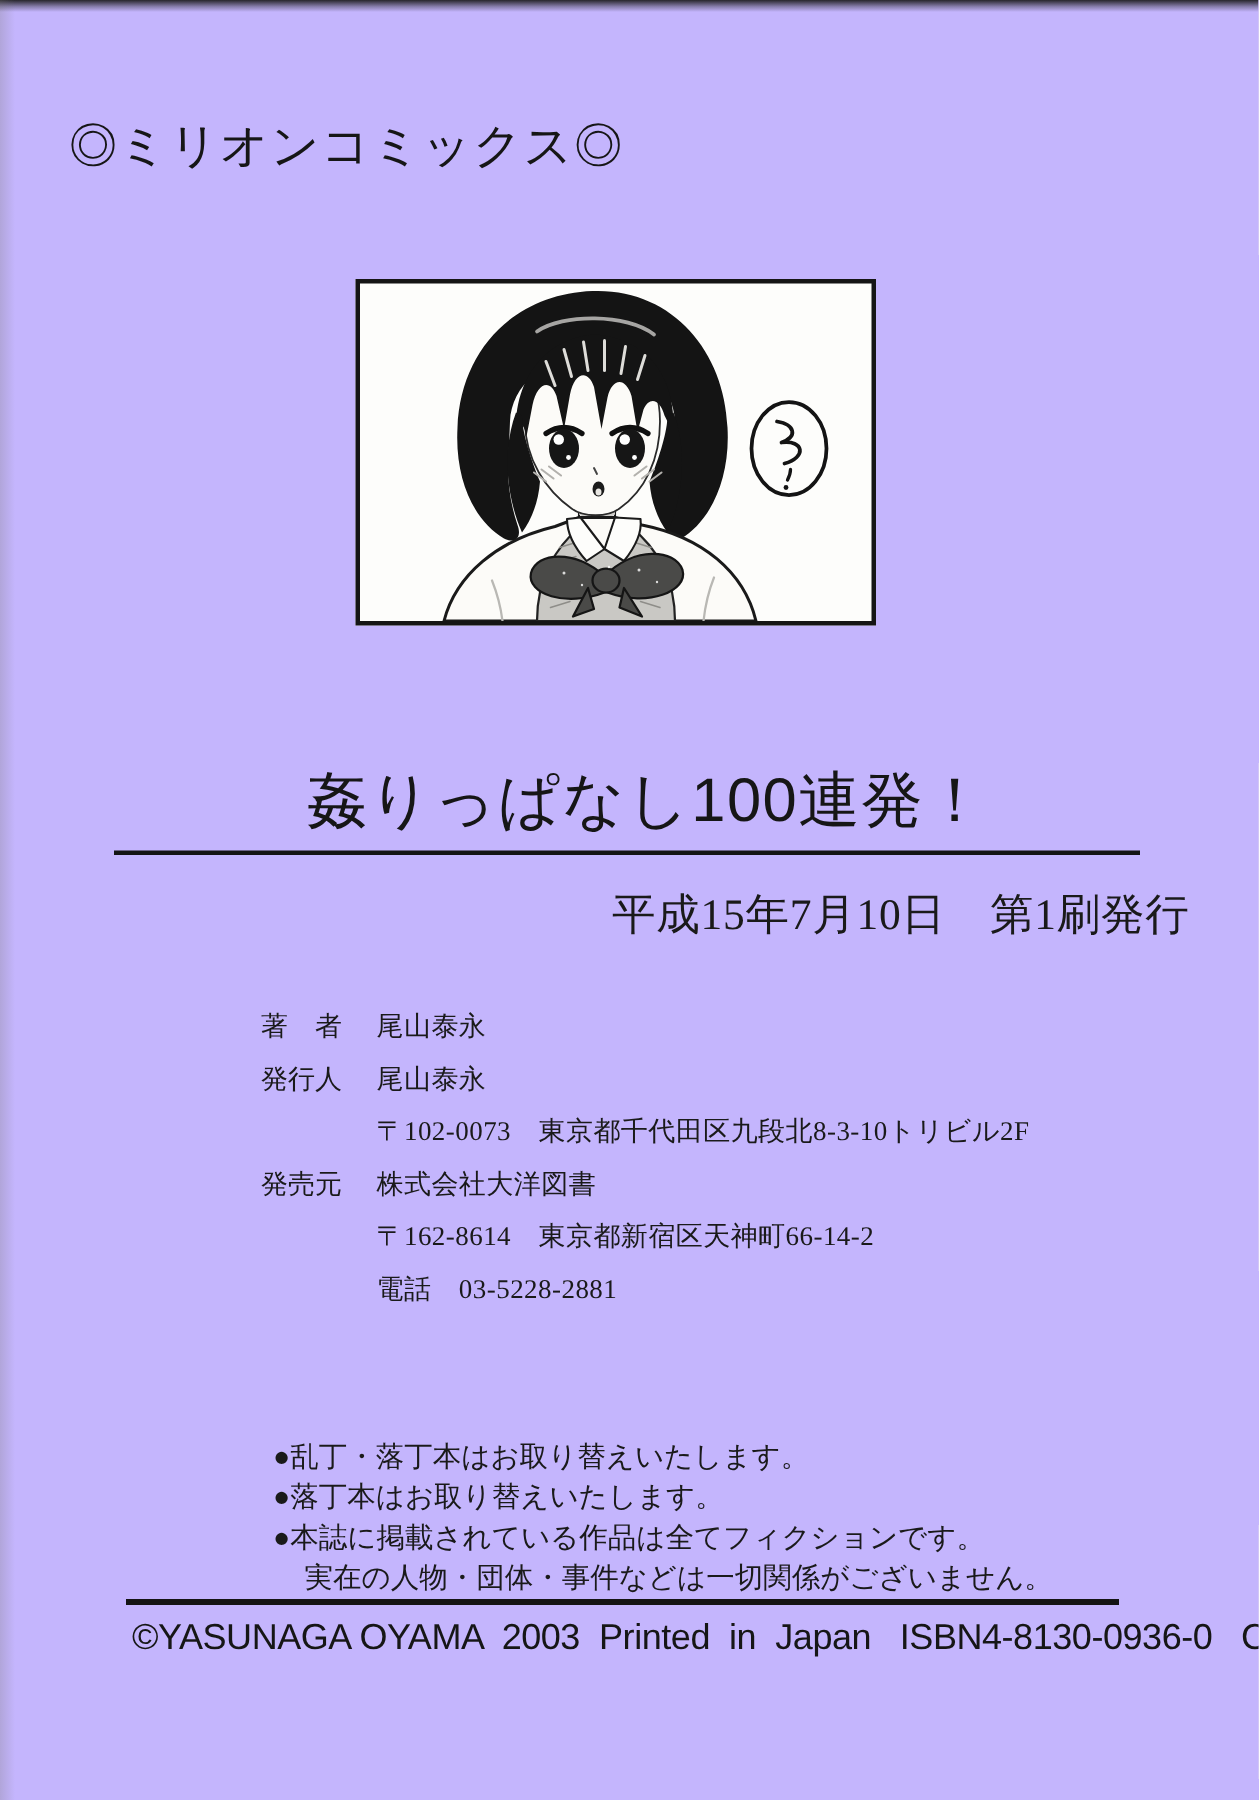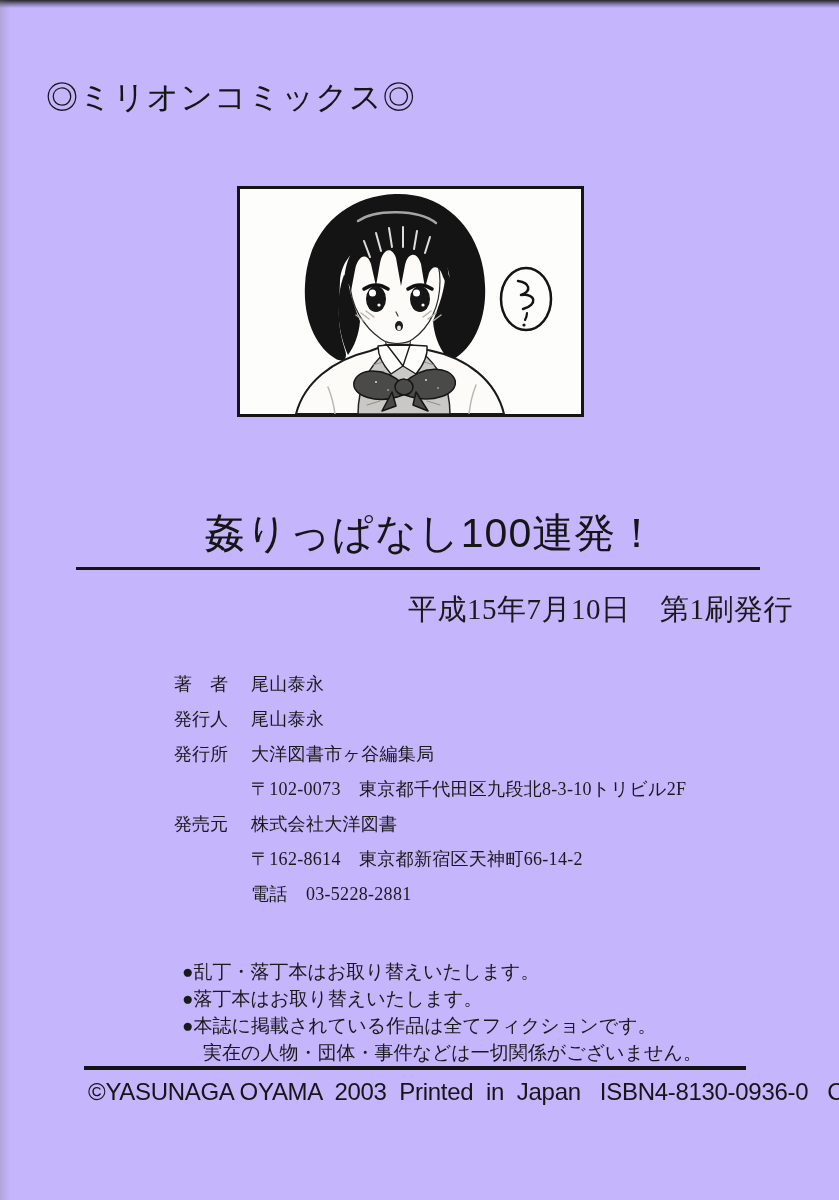--- a/index.html
+++ b/index.html
@@ -188,24 +188,20 @@
   <div class="colophon">
     <div class="colophon-row">
       <span class="colophon-label">著　者</span>
       <span class="colophon-value">尾山泰永</span>
     </div>
     <div class="colophon-row">
       <span class="colophon-label">発行人</span>
       <span class="colophon-value">尾山泰永</span>
     </div>
     <div class="colophon-row">
-      <span class="colophon-label">発行所</span>
-      <span class="colophon-value">大洋図書市ヶ谷編集局</span>
-    </div>
-    <div class="colophon-row">
       <span class="colophon-label"></span>
       <span class="colophon-value">〒102-0073　東京都千代田区九段北8-3-10トリビル2F</span>
     </div>
     <div class="colophon-row">
       <span class="colophon-label">発売元</span>
       <span class="colophon-value">株式会社大洋図書</span>
     </div>
     <div class="colophon-row">
       <span class="colophon-label"></span>
       <span class="colophon-value">〒162-8614　東京都新宿区天神町66-14-2</span>

